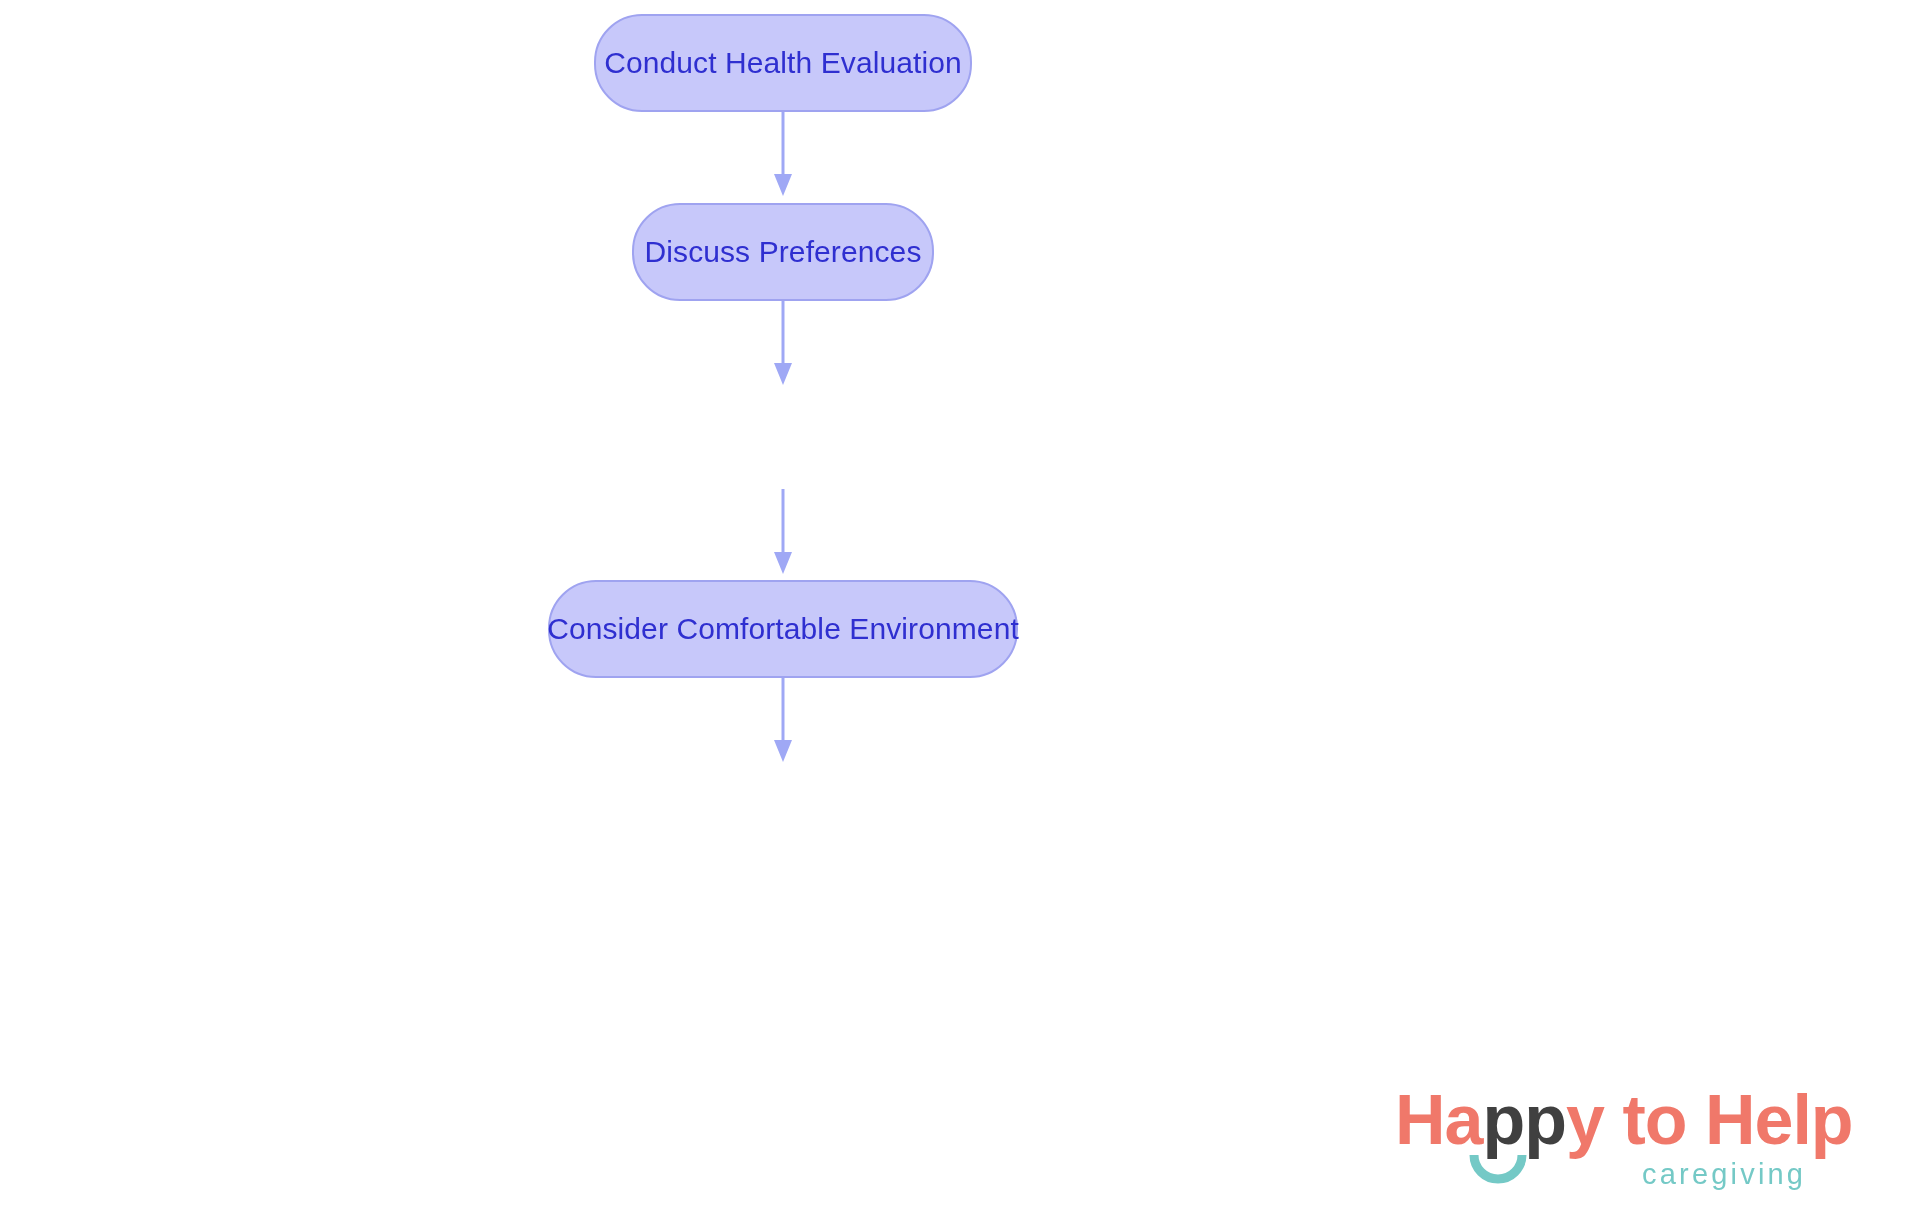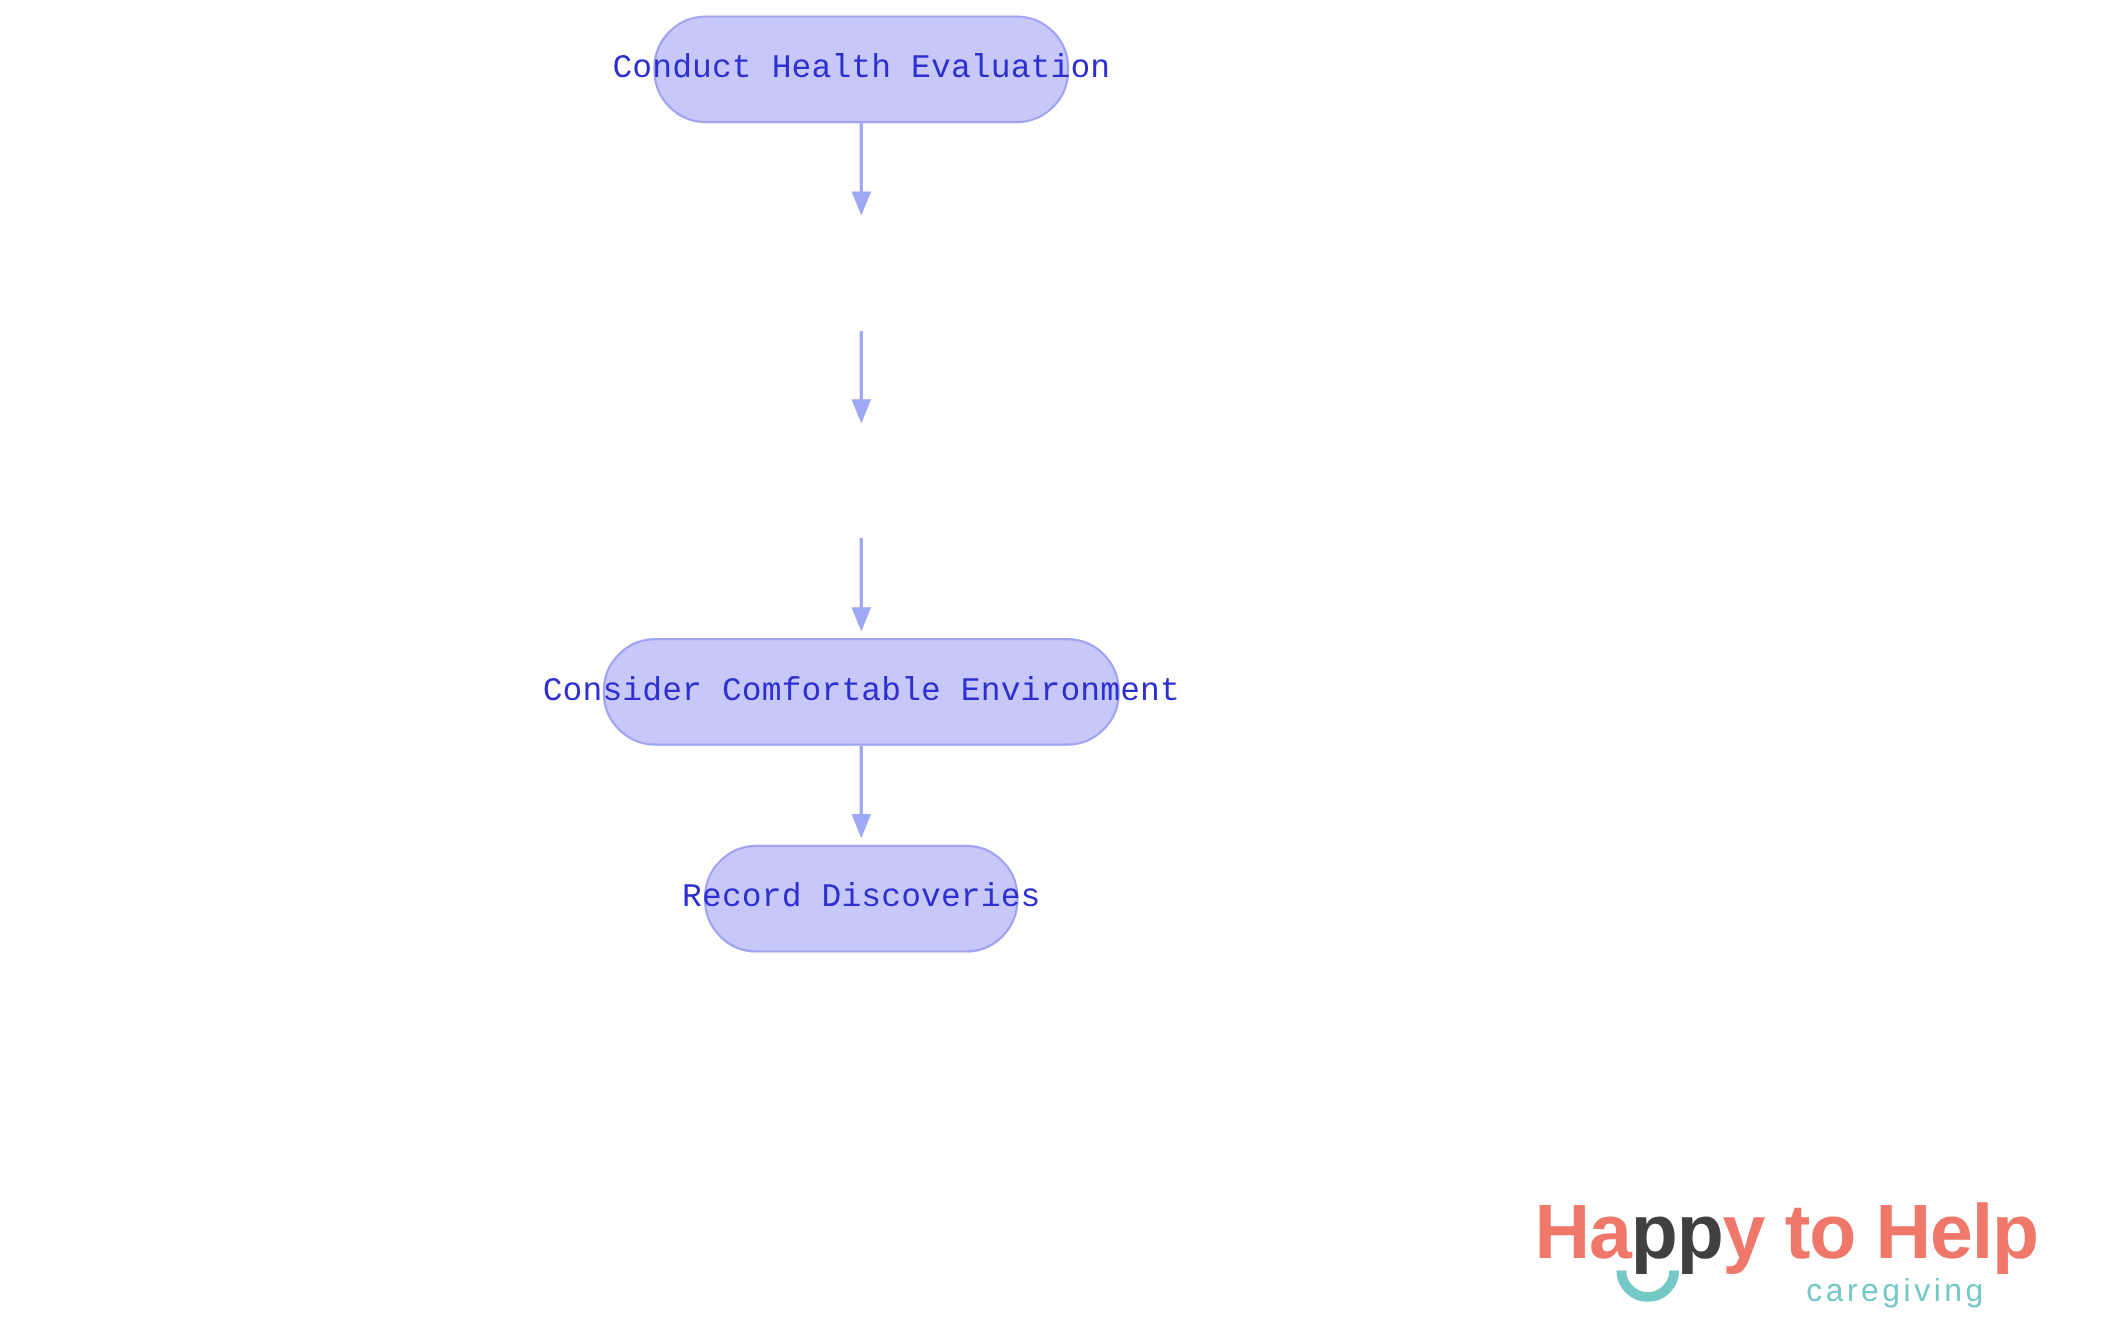--- a/index.html
+++ b/index.html
@@ -39,21 +39,21 @@
     white-space: nowrap;
     transform: translateX(-50%);
   }
 
   .node-label {
     color: #2f2fd0;
     font-size: 30px;
     font-weight: 400;
     line-height: 1;
     letter-spacing: 0.1px;
-    font-family: Liberation Mono, monospace;
+    font-family: Liberation Sans, sans-serif;
   }
 
   .edge {
     position: absolute;
     transform: translateX(-50%);
     overflow: visible;
   }
 
   
   #logo {
@@ -109,20 +109,23 @@
 
     <div class="node" style="left:783px; top:14px; width:378px; height:98px;">
       <span class="node-label">Conduct Health Evaluation</span>
     </div>
 
     <svg class="edge" style="left:783px; top:112px; width:30px; height:90px;" viewBox="0 0 30 90">
       <line x1="15" y1="0" x2="15" y2="68" stroke="#9fa8f5" stroke-width="3"></line>
       <polygon points="6,62 24,62 15,84" fill="#9fa8f5"></polygon>
     </svg>
 
+    <div class="node" style="left:783px; top:203px; width:302px; height:98px;">
+      <span class="node-label">Discuss Preferences</span>
+    </div>
 
     <svg class="edge" style="left:783px; top:301px; width:30px; height:90px;" viewBox="0 0 30 90">
       <line x1="15" y1="0" x2="15" y2="68" stroke="#9fa8f5" stroke-width="3"></line>
       <polygon points="6,62 24,62 15,84" fill="#9fa8f5"></polygon>
     </svg>
 
 
     <svg class="edge" style="left:783px; top:489px; width:30px; height:91px;" viewBox="0 0 30 91">
       <line x1="15" y1="0" x2="15" y2="69" stroke="#9fa8f5" stroke-width="3"></line>
       <polygon points="6,63 24,63 15,85" fill="#9fa8f5"></polygon>
@@ -130,23 +133,20 @@
 
     <div class="node" style="left:783px; top:580px; width:470px; height:98px;text-align:right;">
       <span class="node-label">Consider Comfortable Environment</span>
     </div>
 
     <svg class="edge" style="left:783px; top:678px; width:30px; height:90px;" viewBox="0 0 30 90">
       <line x1="15" y1="0" x2="15" y2="68" stroke="#9fa8f5" stroke-width="3"></line>
       <polygon points="6,62 24,62 15,84" fill="#9fa8f5"></polygon>
     </svg>
 
-    <div class="node" style="left:783px; top:768px; width:286px; height:98px;">
-      <span class="node-label">Record Discoveries</span>
-    </div>
 
   </div>
 
   <div id="logo">
 
     <div class="logo-wordmark">
       <span class="lg-coral">Ha</span><span class="lg-teal">pp</span><span class="lg-coral">y to Help</span>
     </div>
 
     <svg class="logo-smile" viewBox="0 0 60 40">

